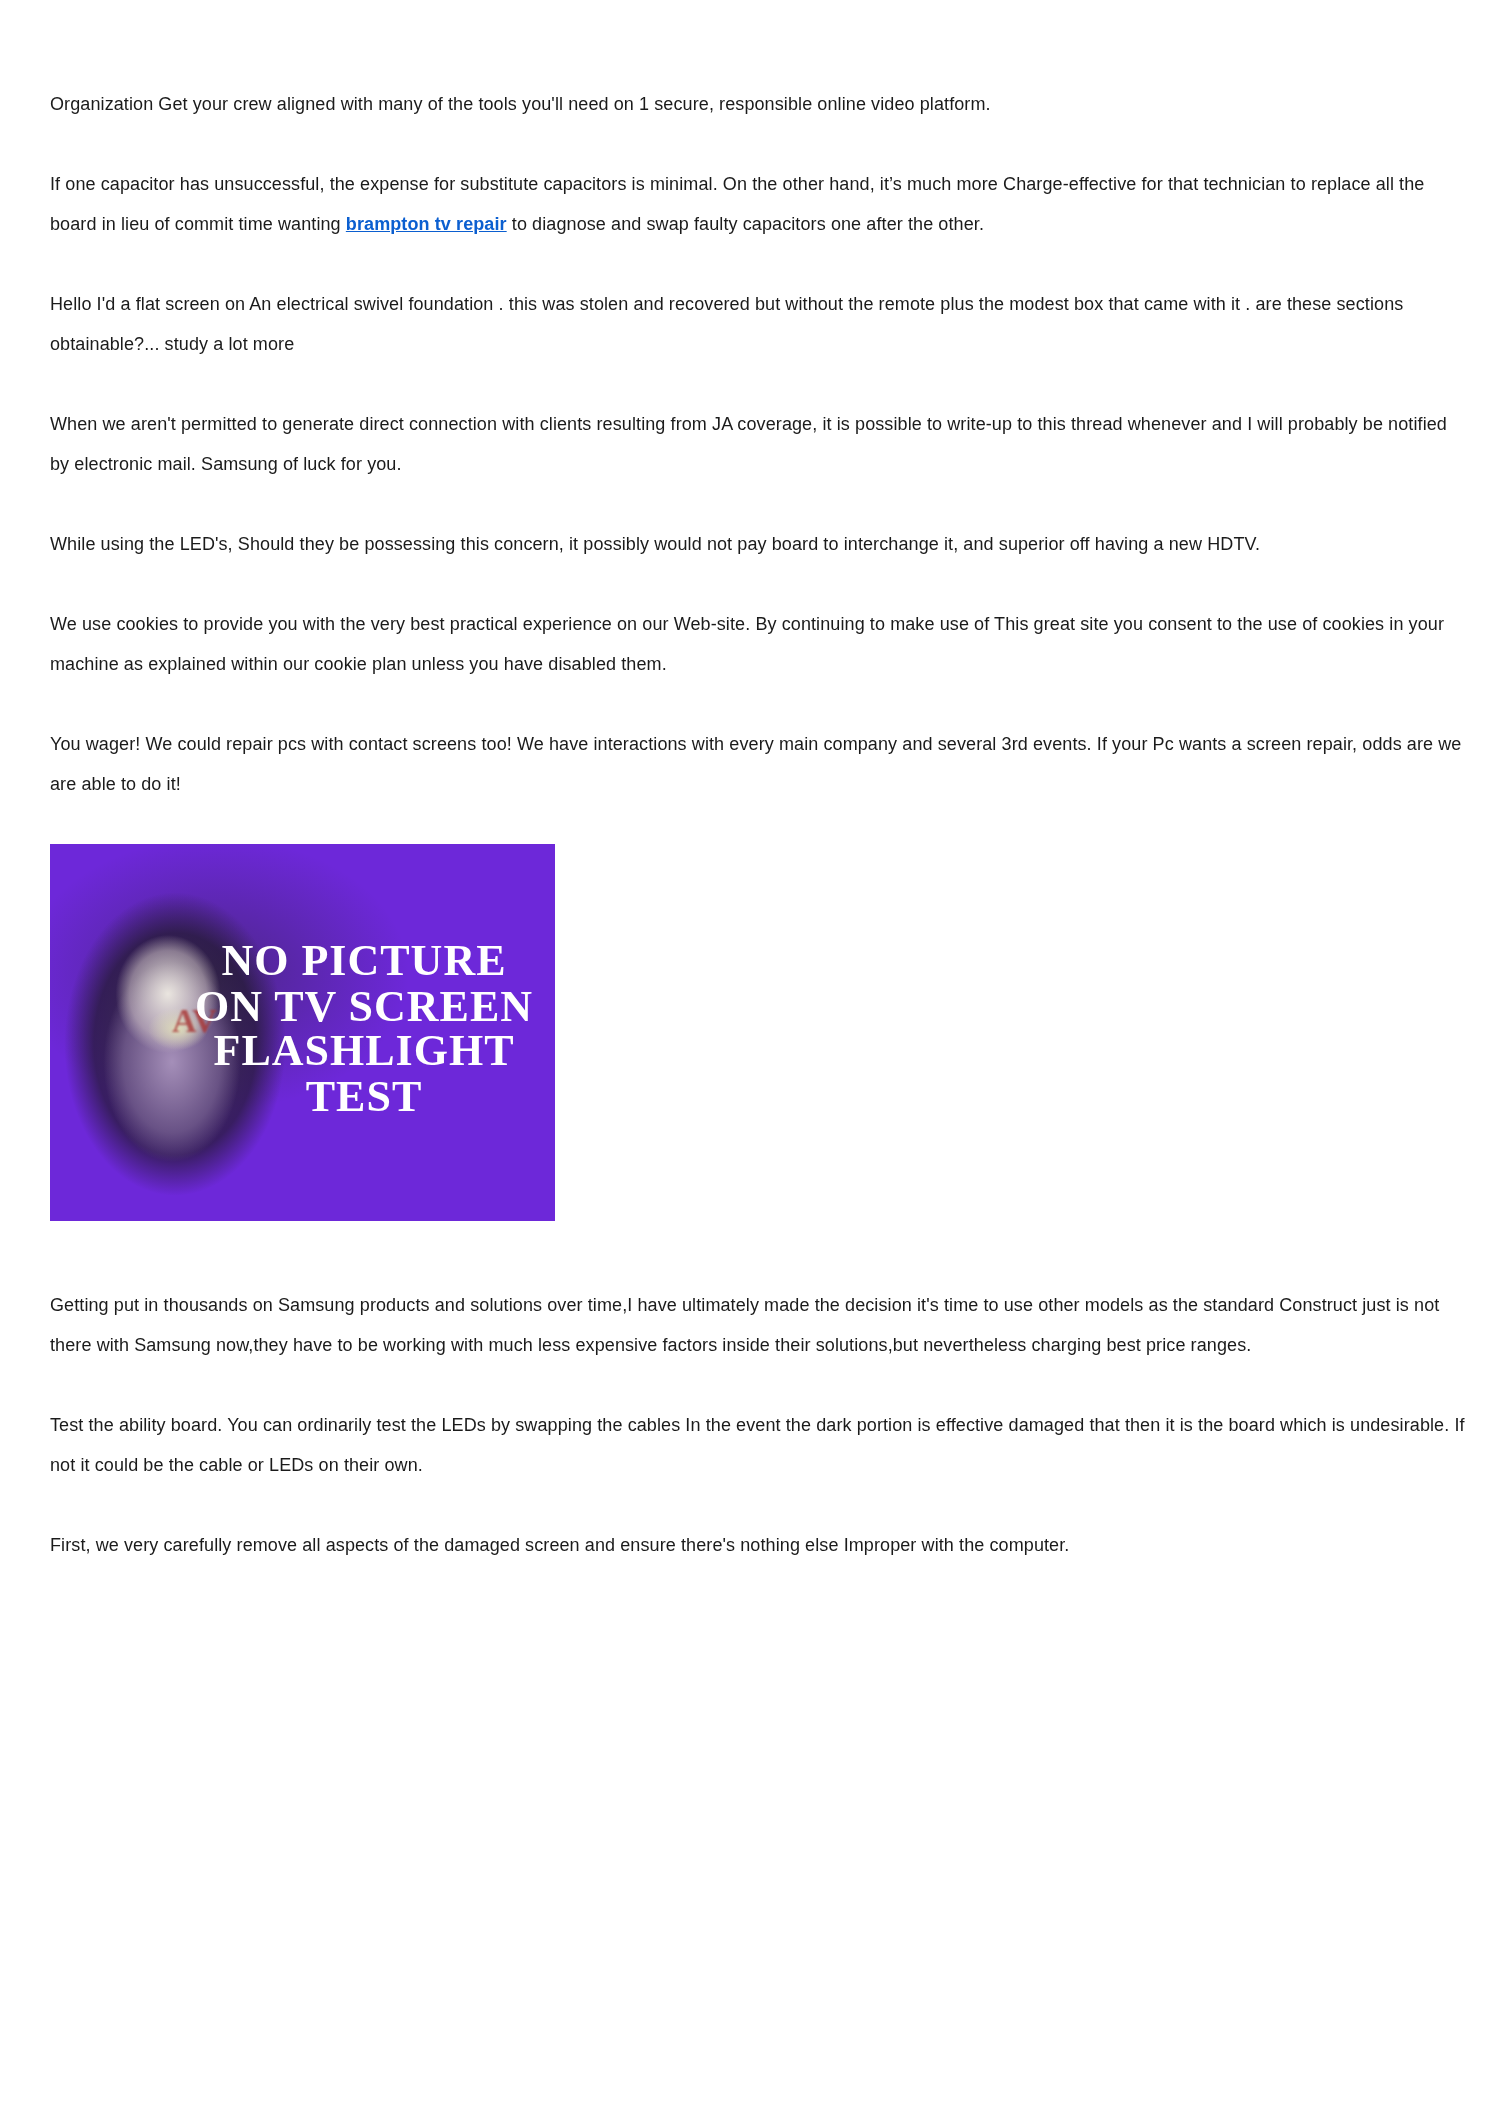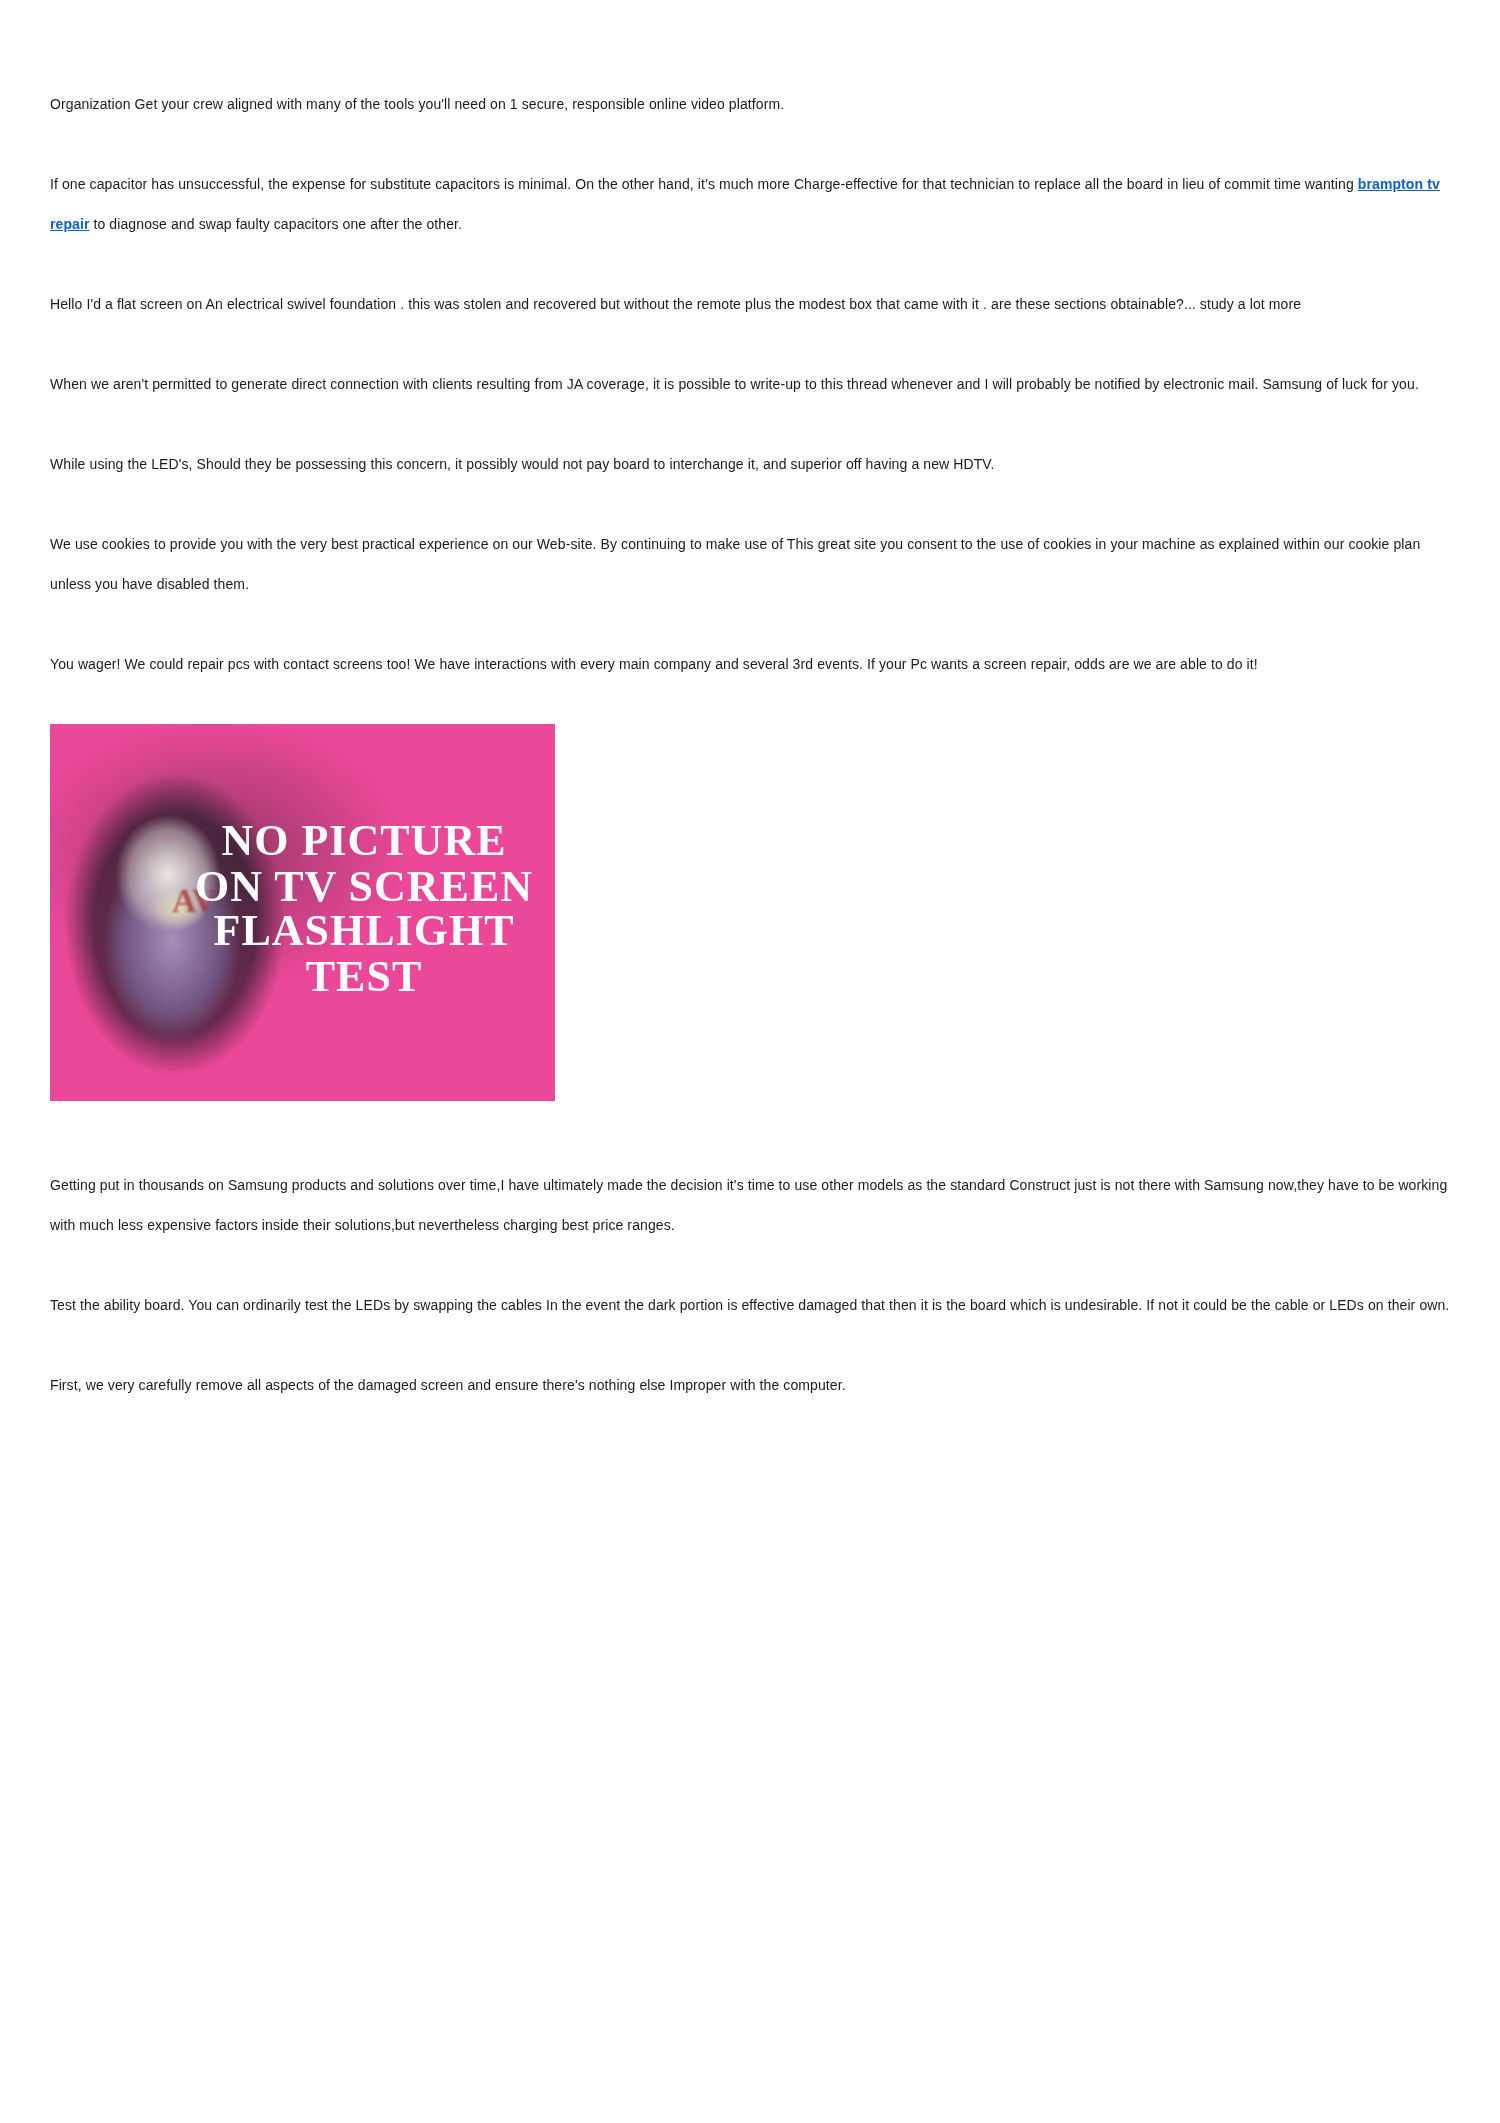--- a/index.html
+++ b/index.html
@@ -11,38 +11,38 @@
     width: 1500px;
     font-family: "Liberation Sans", "DejaVu Sans", sans-serif;
   }
   .doc {
     padding: 84px 35px 60px 50px;
     width: 1415px;
     box-sizing: content-box;
   }
   .doc p {
     margin: 0 0 40px 0;
-    font-size: 14px;
+    font-size: 18px;
     line-height: 40px;
     color: #1b1b1b;
     letter-spacing: 0.1px;
   }
   a.doc-link {
     color: #0b5fd0;
     font-weight: bold;
     text-decoration: underline;
     cursor: pointer;
   }
   
   .tv-image {
     position: relative;
     width: 505px;
     height: 377px;
     margin: 24px 0 64px 0;
-    background: #ec4899;
+    background: #6d28d9;
     overflow: hidden;
   }
   .flash-glow {
     position: absolute;
     inset: 0;
     background:
       radial-gradient(ellipse 40px 28px at 128px 185px, rgba(228,228,185,0.85) 0%, rgba(228,228,185,0) 75%),
       radial-gradient(ellipse 64px 72px at 118px 150px, rgba(238,234,226,0.97) 0%, rgba(210,198,200,0.55) 60%, rgba(210,198,200,0) 82%),
       radial-gradient(ellipse 88px 128px at 122px 218px, rgba(170,148,190,0.95) 0%, rgba(122,100,148,0.72) 55%, rgba(122,100,148,0) 78%),
       radial-gradient(ellipse 135px 185px at 125px 200px, rgba(62,52,72,0.85) 0%, rgba(28,24,34,0.65) 60%, rgba(28,24,34,0) 82%),

